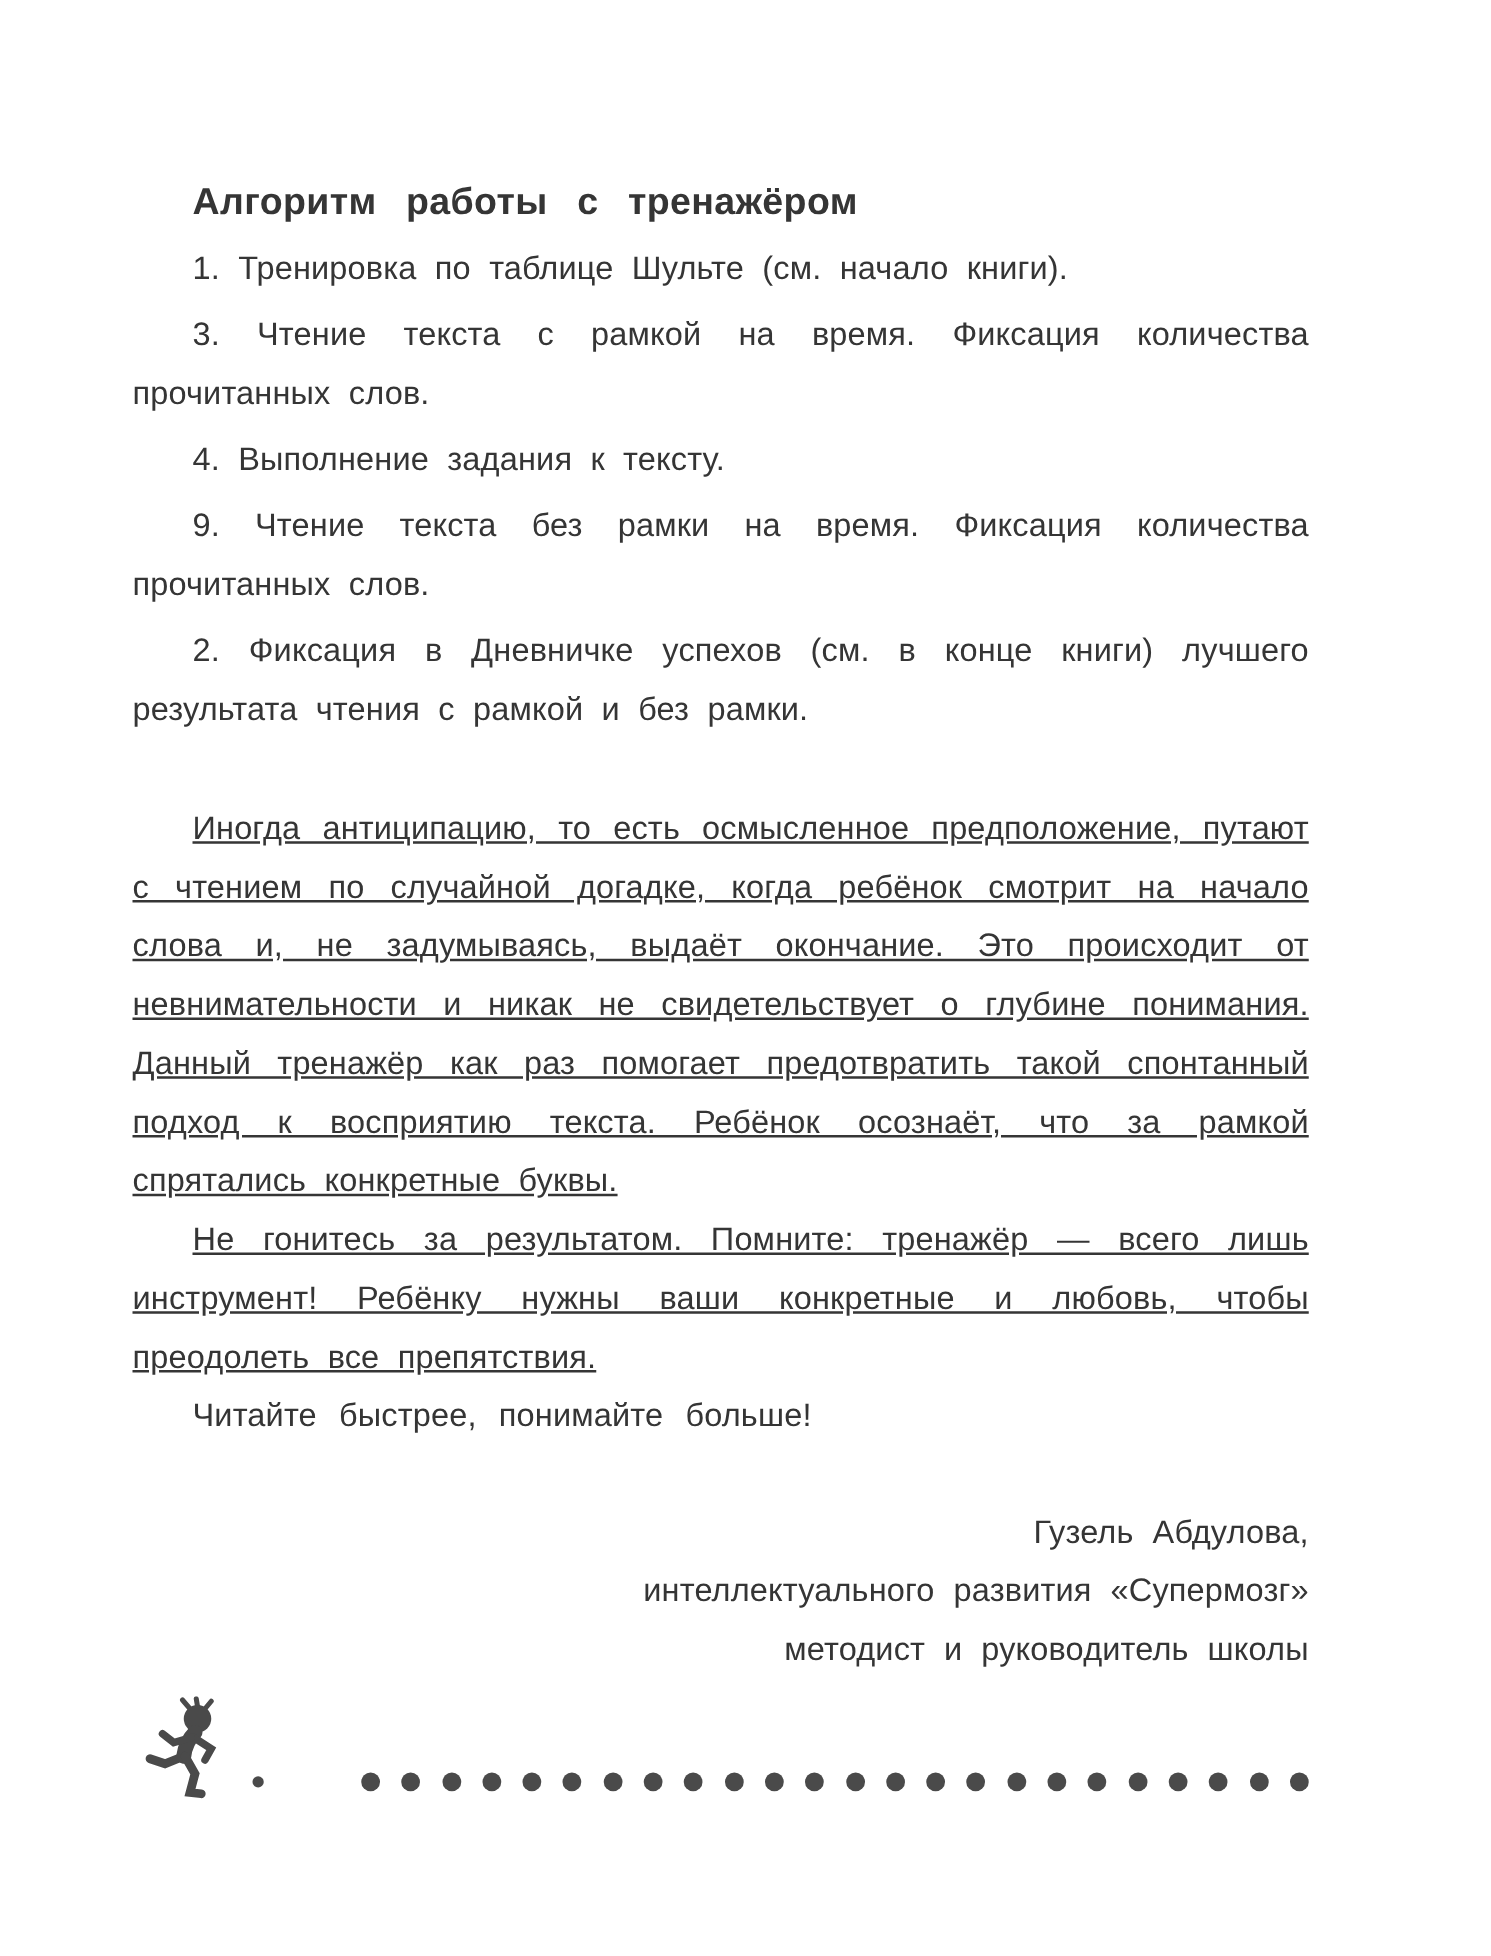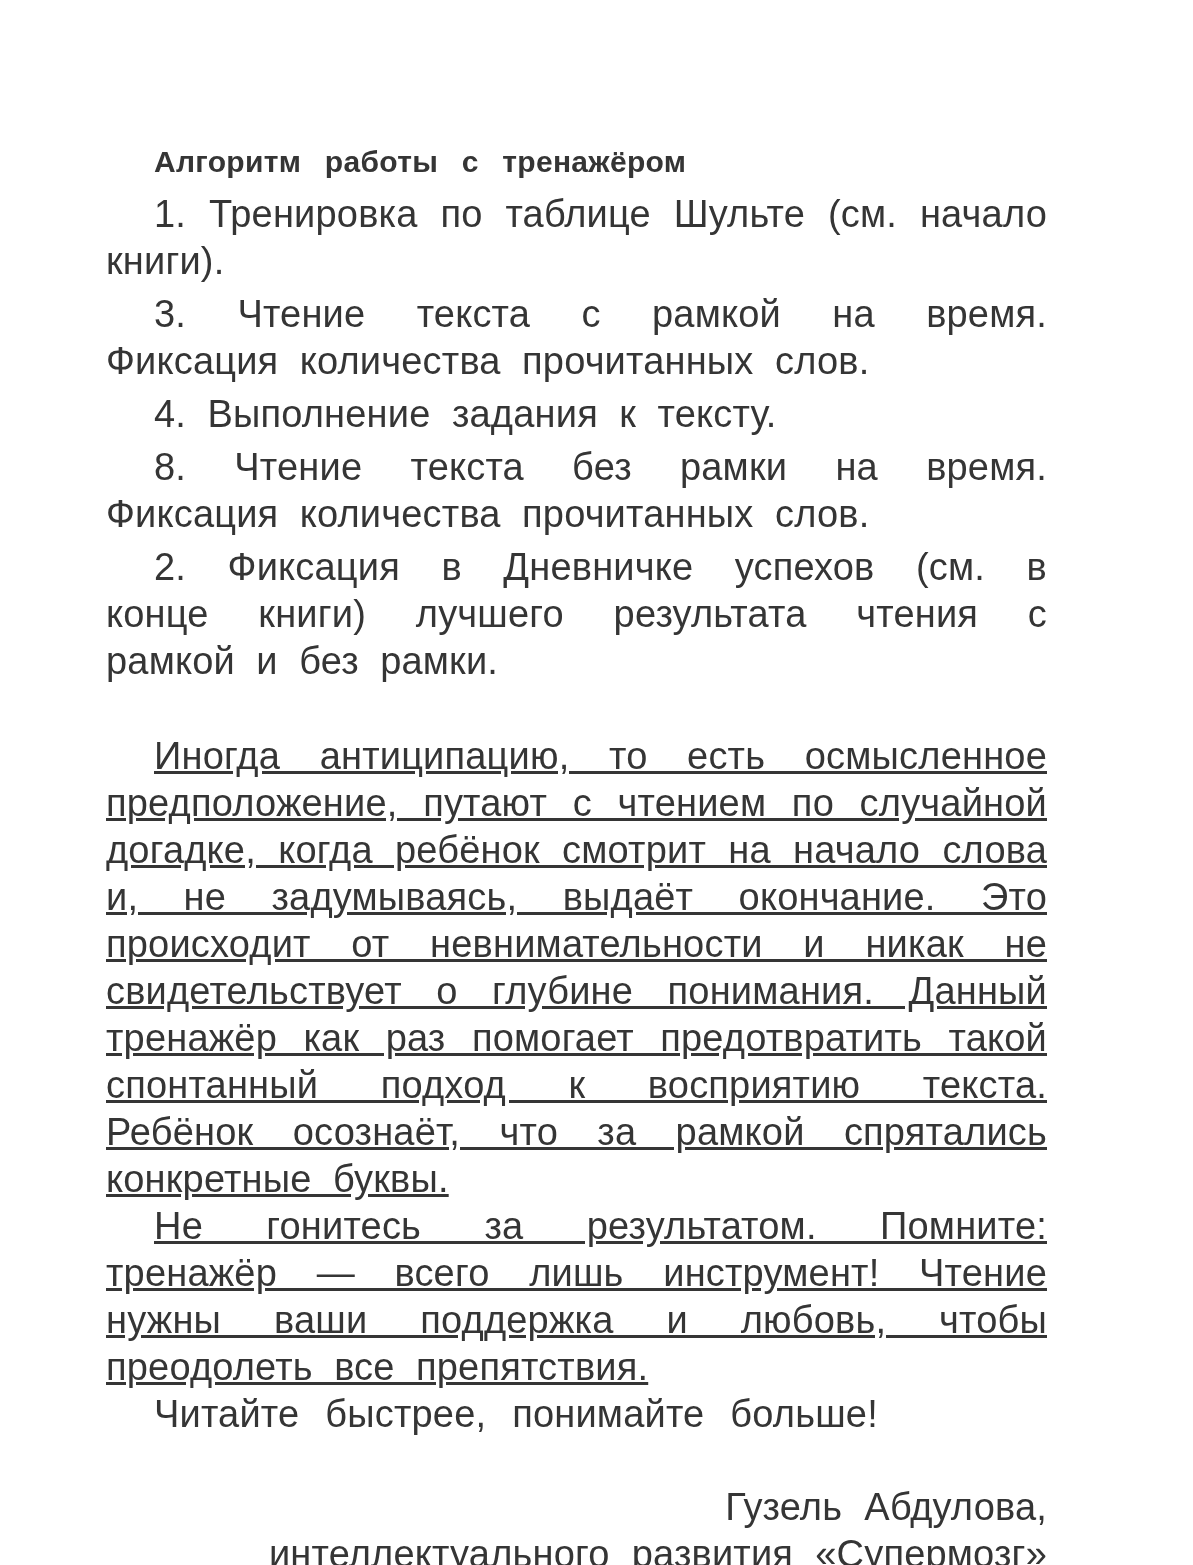--- a/index.html
+++ b/index.html
@@ -19,21 +19,21 @@
     padding:138px 146px 30px 106px;
     display:flex;flex-direction:column;
   }
   h1.heading{
     font-size:30px;line-height:47px;font-weight:bold;
     margin:0 0 6px 0;text-indent:48px;
     word-spacing:0.5em;letter-spacing:0.01em;
   }
   p{
     margin:0;
-    font-size:38px;line-height:47px;
+    font-size:26px;line-height:47px;
     text-align:justify;
     word-spacing:0.28em;letter-spacing:0.005em;
   }
   p.item{text-indent:48px;margin-bottom:6px;}
   p.body-par{text-indent:48px;text-decoration:underline;}
   .body-block{margin-top:42px;}
   p.closing{
     text-indent:48px;font-weight:normal;word-spacing:0.4em;
   }
   .author-block{margin-top:46px;}
@@ -62,26 +62,26 @@
 </head>
 <body>
 
 <div class="page">
 
   <h1 class="heading">Алгоритм работы с тренажёром</h1>
 
   <p class="item">1. Тренировка по таблице Шульте (см. начало книги).</p>
   <p class="item">3. Чтение текста с рамкой на время. Фиксация количества прочитанных слов.</p>
   <p class="item">4. Выполнение задания к тексту.</p>
-  <p class="item">8. Чтение текста без рамки на время. Фиксация количества прочитанных слов.</p>
+  <p class="item">9. Чтение текста без рамки на время. Фиксация количества прочитанных слов.</p>
   <p class="item">2. Фиксация в Дневничке успехов (см. в конце книги) лучшего результата чтения с рамкой и без рамки.</p>
 
   <div class="body-block">
     <p class="body-par">Иногда антиципацию, то есть осмысленное предположение, путают с чтением по случайной догадке, когда ребёнок смотрит на начало слова и, не задумываясь, выдаёт окончание. Это происходит от невнимательности и никак не свидетельствует о глубине понимания. Данный тренажёр как раз помогает предотвратить такой спонтанный подход к восприятию текста. Ребёнок осознаёт, что за рамкой спрятались конкретные буквы.</p>
-    <p class="body-par">Не гонитесь за результатом. Помните: тренажёр — всего лишь инструмент! Чтение нужны ваши поддержка и любовь, чтобы преодолеть все препятствия.</p>
+    <p class="body-par">Не гонитесь за результатом. Помните: тренажёр — всего лишь инструмент! Ребёнку нужны ваши конкретные и любовь, чтобы преодолеть все препятствия.</p>
     <p class="closing">Читайте быстрее, понимайте больше!</p>
   </div>
 
   <div class="author-block">
     <p class="author-name"><strong>Гузель Абдулова</strong><span>,</span></p>
     <p>интеллектуального развития «Супермозг»</p>
     <p>методист и руководитель школы</p>
   </div>
 
   <div class="footer">

